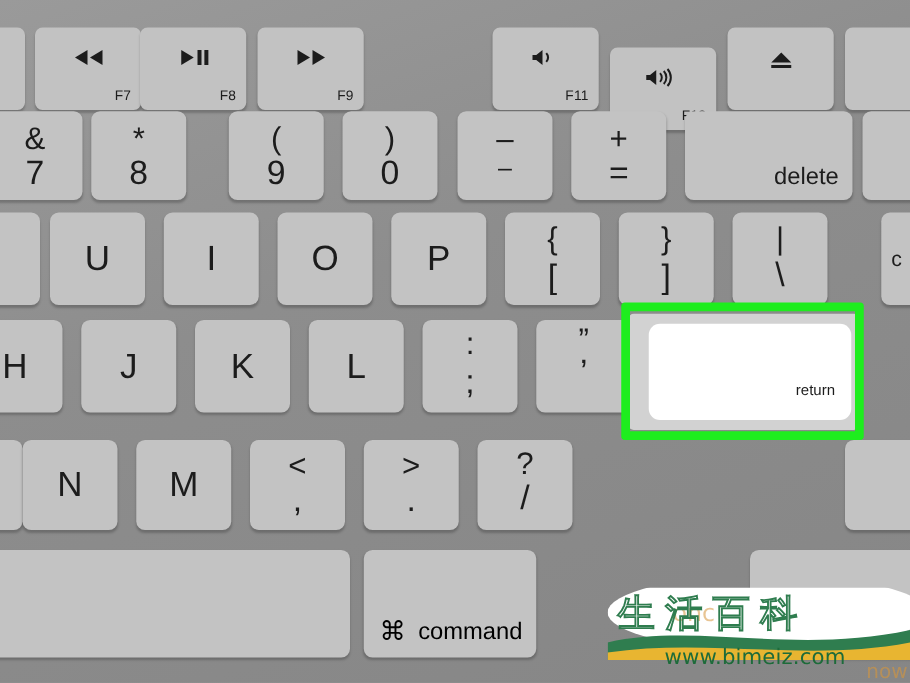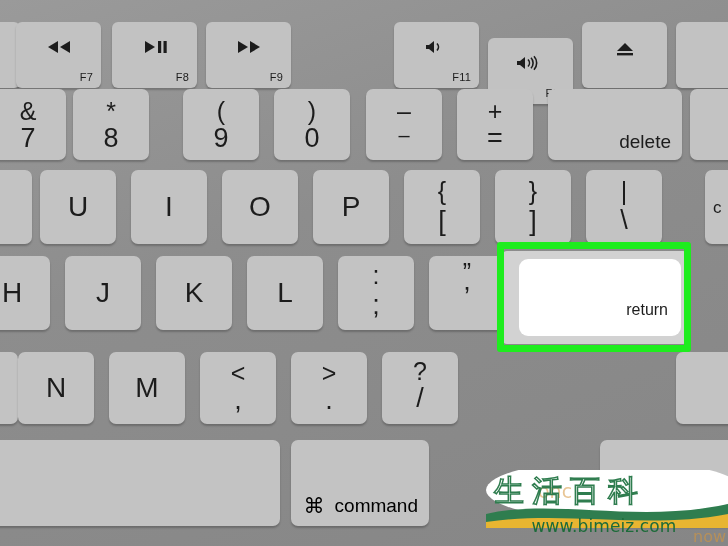--- a/index.html
+++ b/index.html
@@ -178,21 +178,21 @@
   }
 </style>
 </head>
 <body>
 
 <div id="stage">
   <div id="deck"></div>
 
   <div class="key fn" style="left:-22px; top:22px; width:42px; height:66px;"></div>
 
-  <div class="key fn" style="left:16px; top:22px; width:85px; height:66px;">
+  <div class="key fn" style="left:28px; top:22px; width:85px; height:66px;">
     <span class="lbl glyph">
       <svg width="26" height="14" viewBox="0 0 26 14">
           <polygon points="12,1 12,13 2,7" fill="#1c1c1c"></polygon>
           <polygon points="24,1 24,13 14,7" fill="#1c1c1c"></polygon>
         </svg>
     </span>
     <span class="lbl fnum">F7</span>
   </div>
 
   <div class="key fn" style="left:112px; top:22px; width:85px; height:66px;">
@@ -345,21 +345,21 @@
   </div>
 
   <div class="key" style="left:429px; top:256px; width:76px; height:74px;">
     <span class="lbl tier-top" style="top:6%;">”</span>
     <span class="lbl tier-bot" style="top:38%;">’</span>
   </div>
 
   <div id="return-plate" style="left:503px; top:251px; width:184px; height:93px;"></div>
 
   <div class="key emph" style="left:519px; top:259px; width:162px; height:77px; border-radius:9px; box-shadow:none;">
-    <span class="lbl word-br" style="right:13px; bottom:18px; font-size:16px;">return</span>
+    <span class="lbl word-br" style="right:13px; bottom:18px; font-size:12px;">return</span>
   </div>
 
   <div id="return-highlight" style="left:497px; top:242px; width:194px; height:110px;"></div>
 
   <div class="key" style="left:-44px; top:352px; width:62px; height:72px;"></div>
 
   <div class="key" style="left:18px; top:352px; width:76px; height:72px;">
     <span class="lbl alpha">N</span>
   </div>
 

